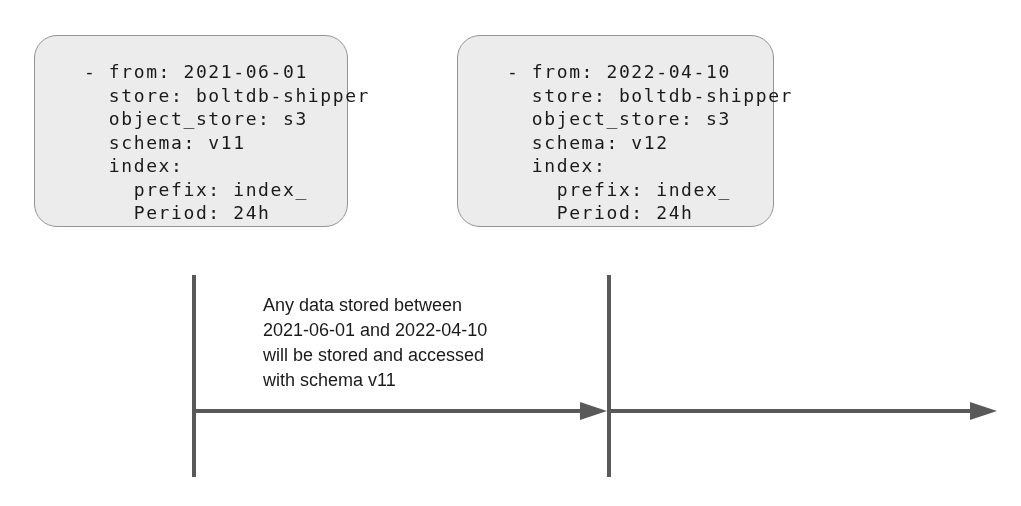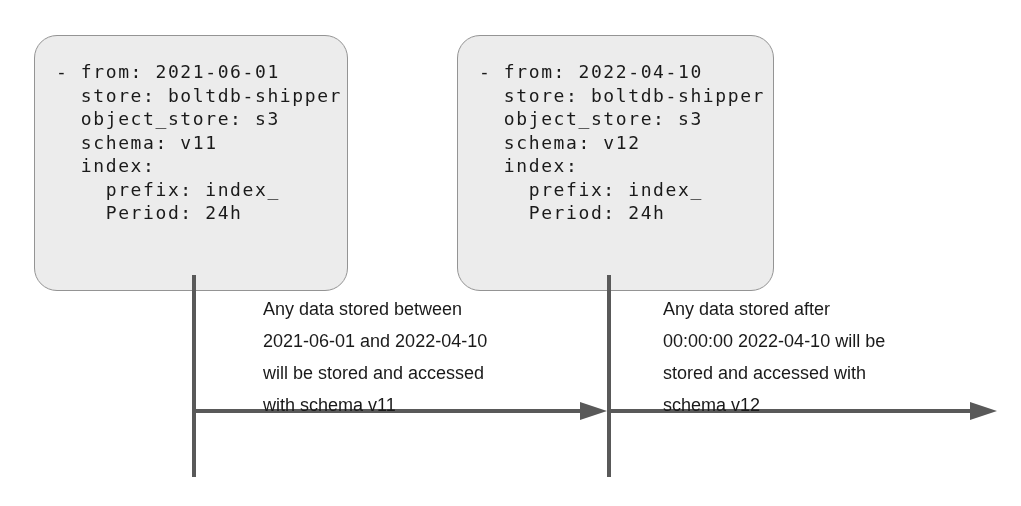--- a/index.html
+++ b/index.html
@@ -11,25 +11,26 @@
     position: relative;
     width: 1021px;
     height: 506px;
     background: var(--background, #ffffff);
     overflow: hidden;
     font-family: "Liberation Sans", sans-serif;
   }
   .config-box {
     position: absolute;
     top: 35px;
-    height: 256px;
+    height: 192px;
     background: var(--box-fill, #ececec);
     border: 1px solid var(--box-border, #949494);
     border-radius: 23px;
     box-sizing: border-box;
+    padding-left: 28px;
   }
   .config-box.box-left  { left: 34px;  width: 314px; }
   .config-box.box-right { left: 457px; width: 317px; }
   .config-code {
     margin: 0;
     padding: 24px 6px 0 21px;
     white-space: pre;
     font-family: "DejaVu Sans Mono", "Liberation Mono", monospace;
     font-size: 18px;
     line-height: 23.5px;
@@ -64,21 +65,21 @@
   }
   .arrow-head.head-1 { left: 580px; }
   .arrow-head.head-2 { left: 970px; }
   .annotation {
     position: absolute;
     top: 293px;
     width: 295px;
     white-space: pre-line;
     font-family: "Liberation Sans", sans-serif;
     font-size: 18px;
-    line-height: 32px;
+    line-height: 25px;
     color: var(--text, #1a1a1a);
   }
   .annotation.ann-left  { left: 263px; }
   .annotation.ann-right { left: 663px; }
 </style>
 </head>
 <body style="--background: #ffffff; --box-fill: #ececec; --box-border: #949494; --line: #595959; --text: #1a1a1a;">
 
 <div class="canvas">
 
@@ -108,18 +109,14 @@
   <div class="arrow-shaft shaft-1"></div>
   <div class="arrow-head head-1"></div>
 
   <div class="arrow-shaft shaft-2"></div>
   <div class="arrow-head head-2"></div>
 
   <div class="annotation ann-left">Any data stored between
 2021-06-01 and 2022-04-10
 will be stored and accessed
 with schema v11</div>
-  <div class="annotation ann-right">Any data stored after
-00:00:00 2022-04-10 will be
-stored and accessed with
-schema v12</div>
 
 </div>
 
 </body></html>

